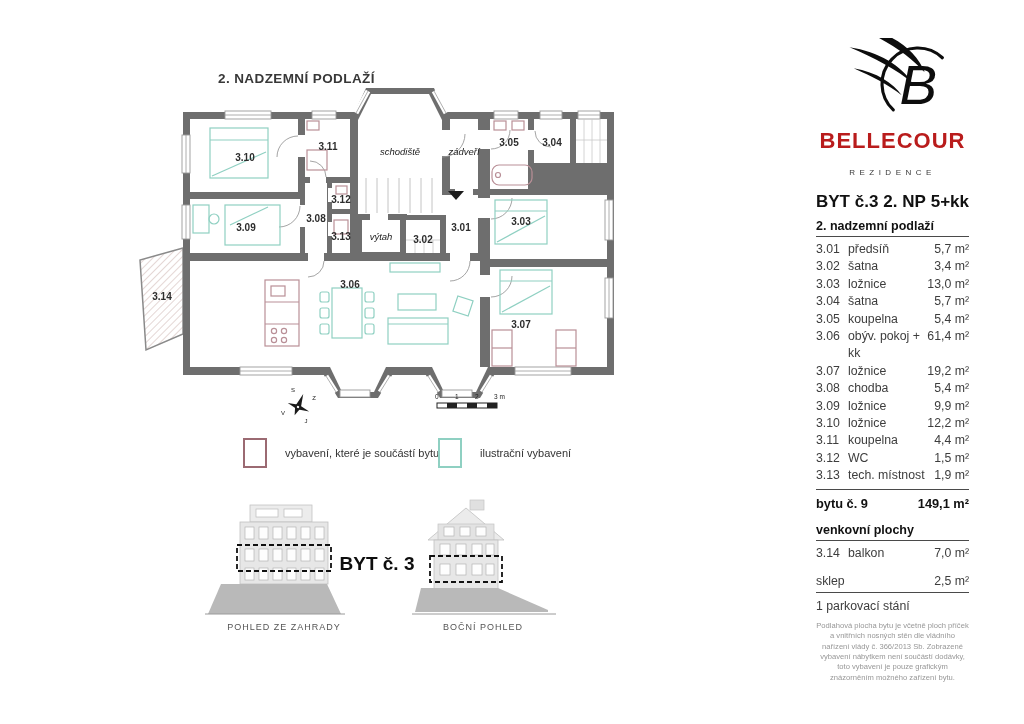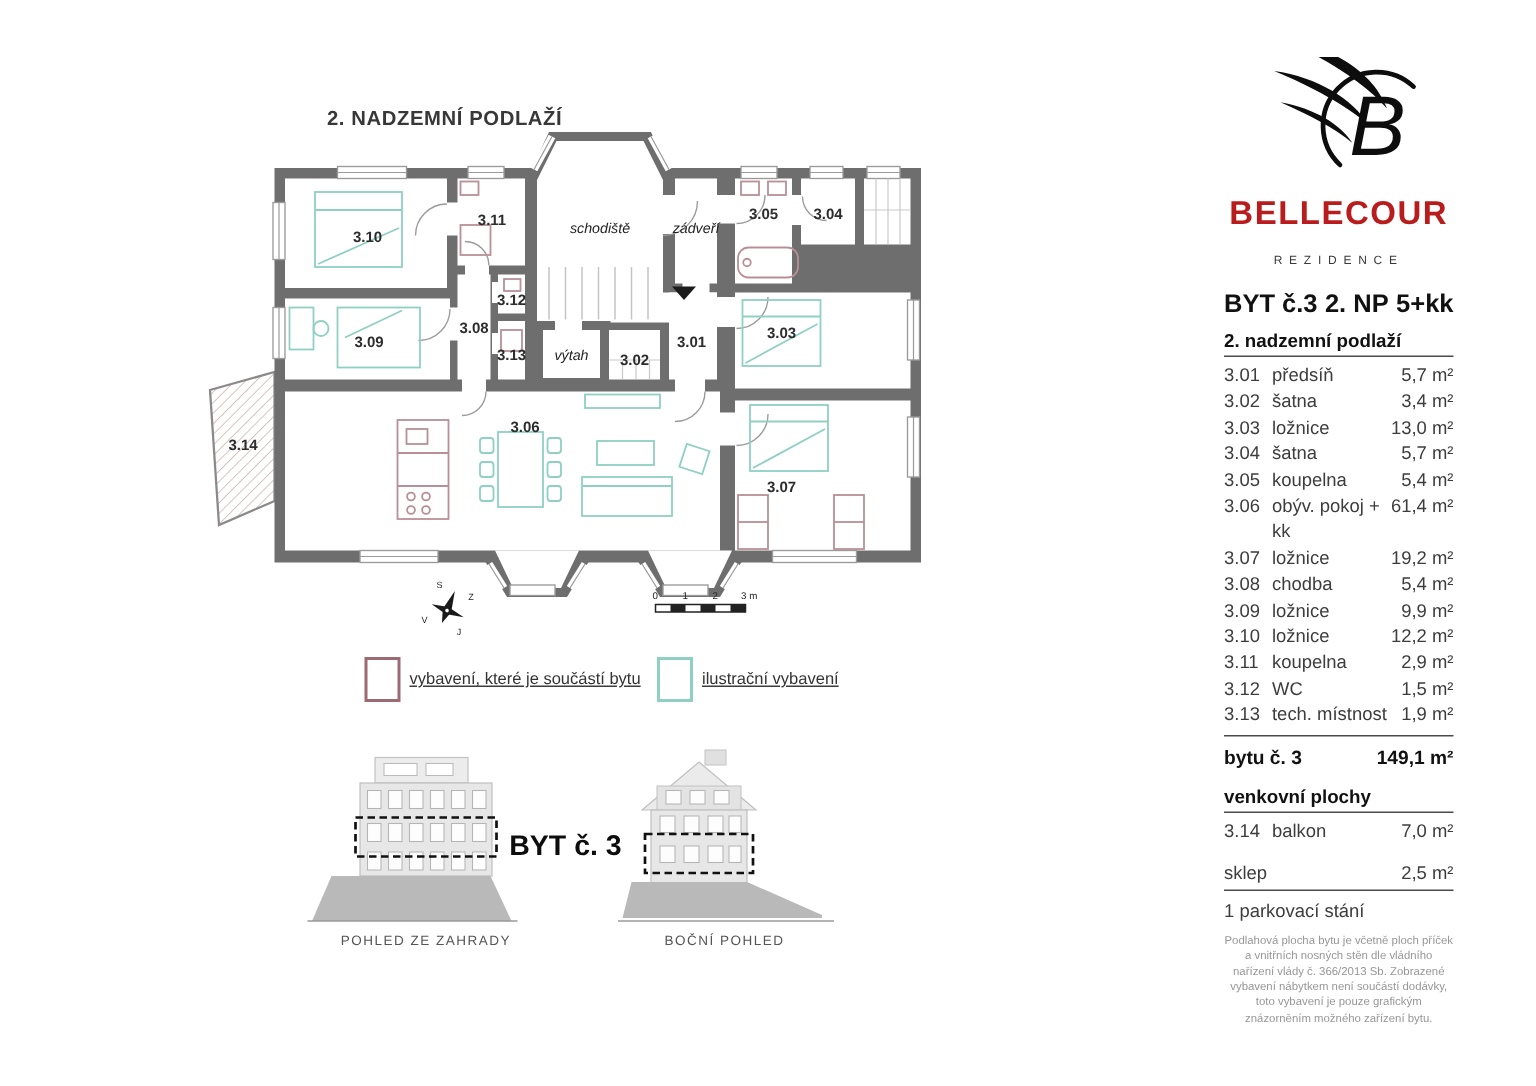--- a/index.html
+++ b/index.html
@@ -2,21 +2,21 @@
 <html><head>
 <meta charset="utf-8">
 <style>
   html,body{margin:0;padding:0;background:#fff;}
   body{width:1024px;height:724px;position:relative;overflow:hidden;
        font-family:"Liberation Sans",sans-serif;color:#3d3d3d;}
   .abs{position:absolute;}
   
   .plan-title{left:218px;top:71px;font-size:13.5px;font-weight:600;letter-spacing:.4px;color:#383838;}
   
-  .legend-item{display:flex;align-items:center;gap:6px;text-decoration:underline;}
+  .legend-item{display:flex;align-items:center;gap:18px;}
   .legend-box{width:20px;height:26px;background:#fff;border:2px solid #000;}
   .legend-label{font-size:11px;color:#333;}
   
   .sidebar{left:816px;top:38px;width:153px;}
   .brand{font-size:22px;font-weight:700;letter-spacing:1px;text-align:center;color:#b91c1c;margin-top:2px;}
   .brand-sub{font-size:8px;letter-spacing:4.5px;text-align:center;color:#3a3a3a;margin-top:14px;}
   .unit-header{display:flex;justify-content:space-between;font-size:17px;font-weight:700;color:#111;margin-top:15px;}
   .floor-label{font-size:12.5px;font-weight:700;color:#111;margin-top:7px;padding-bottom:3px;border-bottom:1.5px solid #4a4a4a;}
   .room-table{margin-top:4px;}
   .room-row{display:flex;font-size:12.3px;line-height:17.4px;color:#3d3d3d;}
@@ -436,39 +436,39 @@
 
       <div class="room-row">
         <span class="room-num">3.10</span>
         <span class="room-name">ložnice</span>
         <span class="room-area">12,2 m²</span>
       </div>
 
       <div class="room-row">
         <span class="room-num">3.11</span>
         <span class="room-name">koupelna</span>
-        <span class="room-area">2,9 m²</span>
+        <span class="room-area">4,4 m²</span>
       </div>
 
       <div class="room-row">
         <span class="room-num">3.12</span>
         <span class="room-name">WC</span>
         <span class="room-area">1,5 m²</span>
       </div>
 
       <div class="room-row">
         <span class="room-num">3.13</span>
         <span class="room-name">tech. místnost</span>
         <span class="room-area">1,9 m²</span>
       </div>
     </div>
 
   <div class="totals">
     <div class="totals-row">
-      <span>bytu č. 3</span>
+      <span>bytu č. 9</span>
       <span>149,1 m²</span>
     </div>
   </div>
 
   <div class="section-head">venkovní plochy</div>
 
   <div class="outdoor-row">
     <span class="room-num">3.14</span>
     <span class="room-name">balkon</span>
     <span class="room-area">7,0 m²</span>

